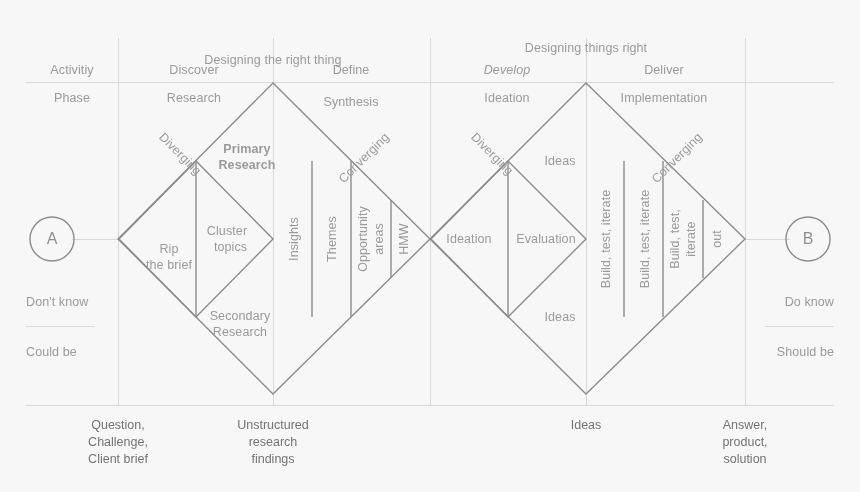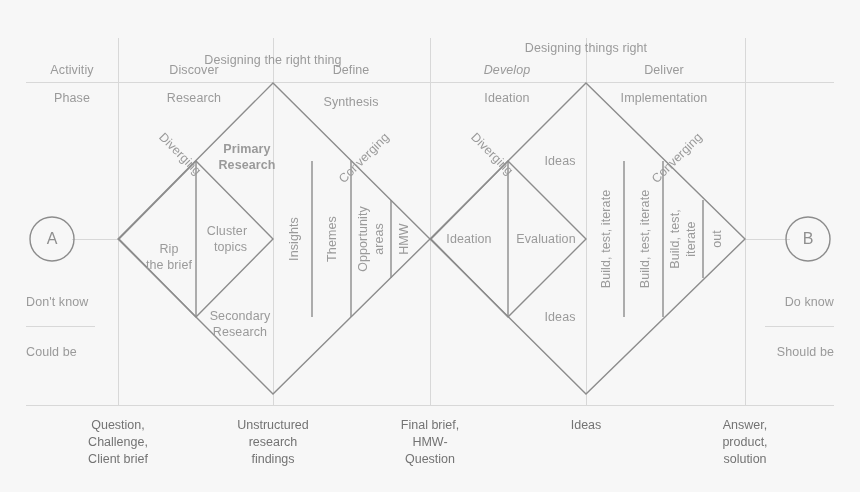--- a/index.html
+++ b/index.html
@@ -155,21 +155,18 @@
   <div class="lbl vert" style="left:683px; top:239px;">Build, test,
 iterate</div>
   <div class="lbl vert" style="left:717px; top:239px;">out</div>
 
   <div class="bottom-cap" style="left:118px; top:417px;">Question,
 Challenge,
 Client brief</div>
   <div class="bottom-cap" style="left:273px; top:417px;">Unstructured
 research
 findings</div>
-  <div class="bottom-cap" style="left:430px; top:417px;">Final brief,
-HMW-
-Question</div>
   <div class="bottom-cap" style="left:586px; top:417px;">Ideas</div>
   <div class="bottom-cap" style="left:745px; top:417px;">Answer,
 product,
 solution</div>
 
 </div>
 
 </body></html>

